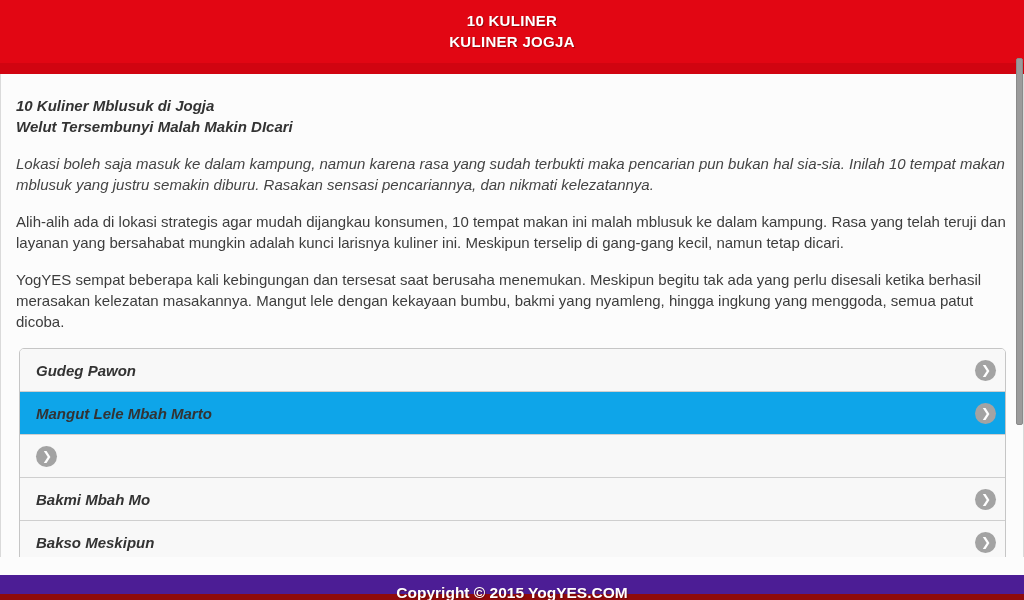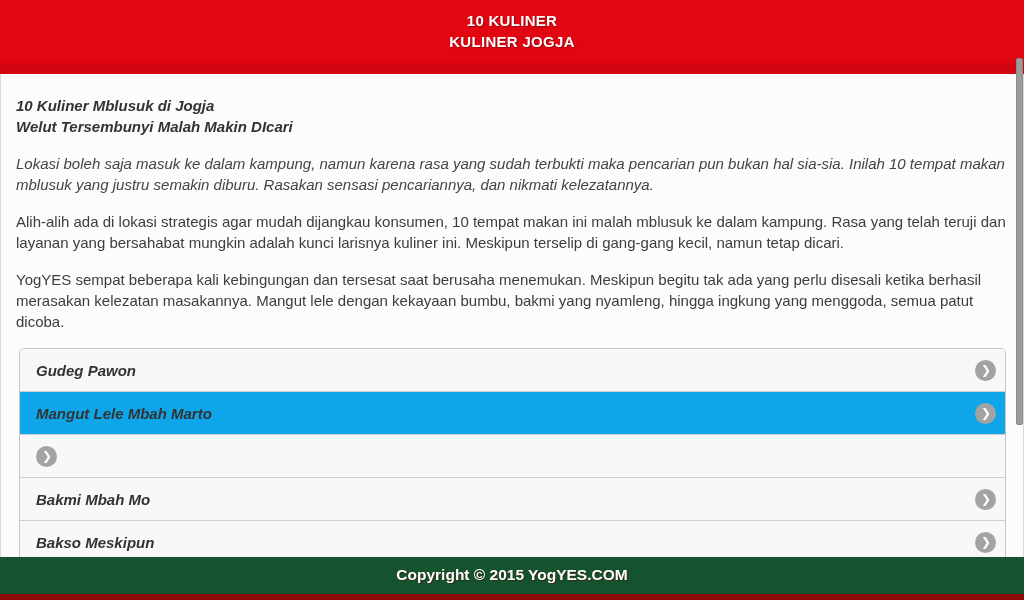--- a/index.html
+++ b/index.html
@@ -31,21 +31,21 @@
   .chev{width:21px;height:21px;border-radius:50%;background:#a3a3a3;color:#fff;
     display:flex;align-items:center;justify-content:center;
     font-family:"DejaVu Sans",sans-serif;font-size:12px;font-weight:bold;line-height:1;flex:0 0 auto;
     padding-left:1px;box-sizing:border-box;}
 
   
   .scrollbar-thumb{position:absolute;top:58px;right:1px;width:7px;height:367px;
     background:#9b9b9b;border:1px solid #8a8a8a;border-radius:2px;box-sizing:border-box;z-index:9;}
 
   
-  .app-footer{position:absolute;bottom:0;left:0;right:0;height:43px;background:#14532d;z-index:5;}
+  .app-footer{position:absolute;bottom:0;left:0;right:0;height:25px;background:#4c1d95;z-index:5;}
   .app-footer .bottom-strip{position:absolute;bottom:0;left:0;right:0;height:6px;background:#8f0b0b;}
   .app-footer .copyright{position:relative;z-index:2;text-align:center;line-height:36px;
     color:#fff;font-weight:bold;font-size:15.5px;text-shadow:1px 1px 1px rgba(90,0,0,.5);}
 </style>
 </head>
 <body>
 
 <div class="app">
 
   <header class="app-header">

